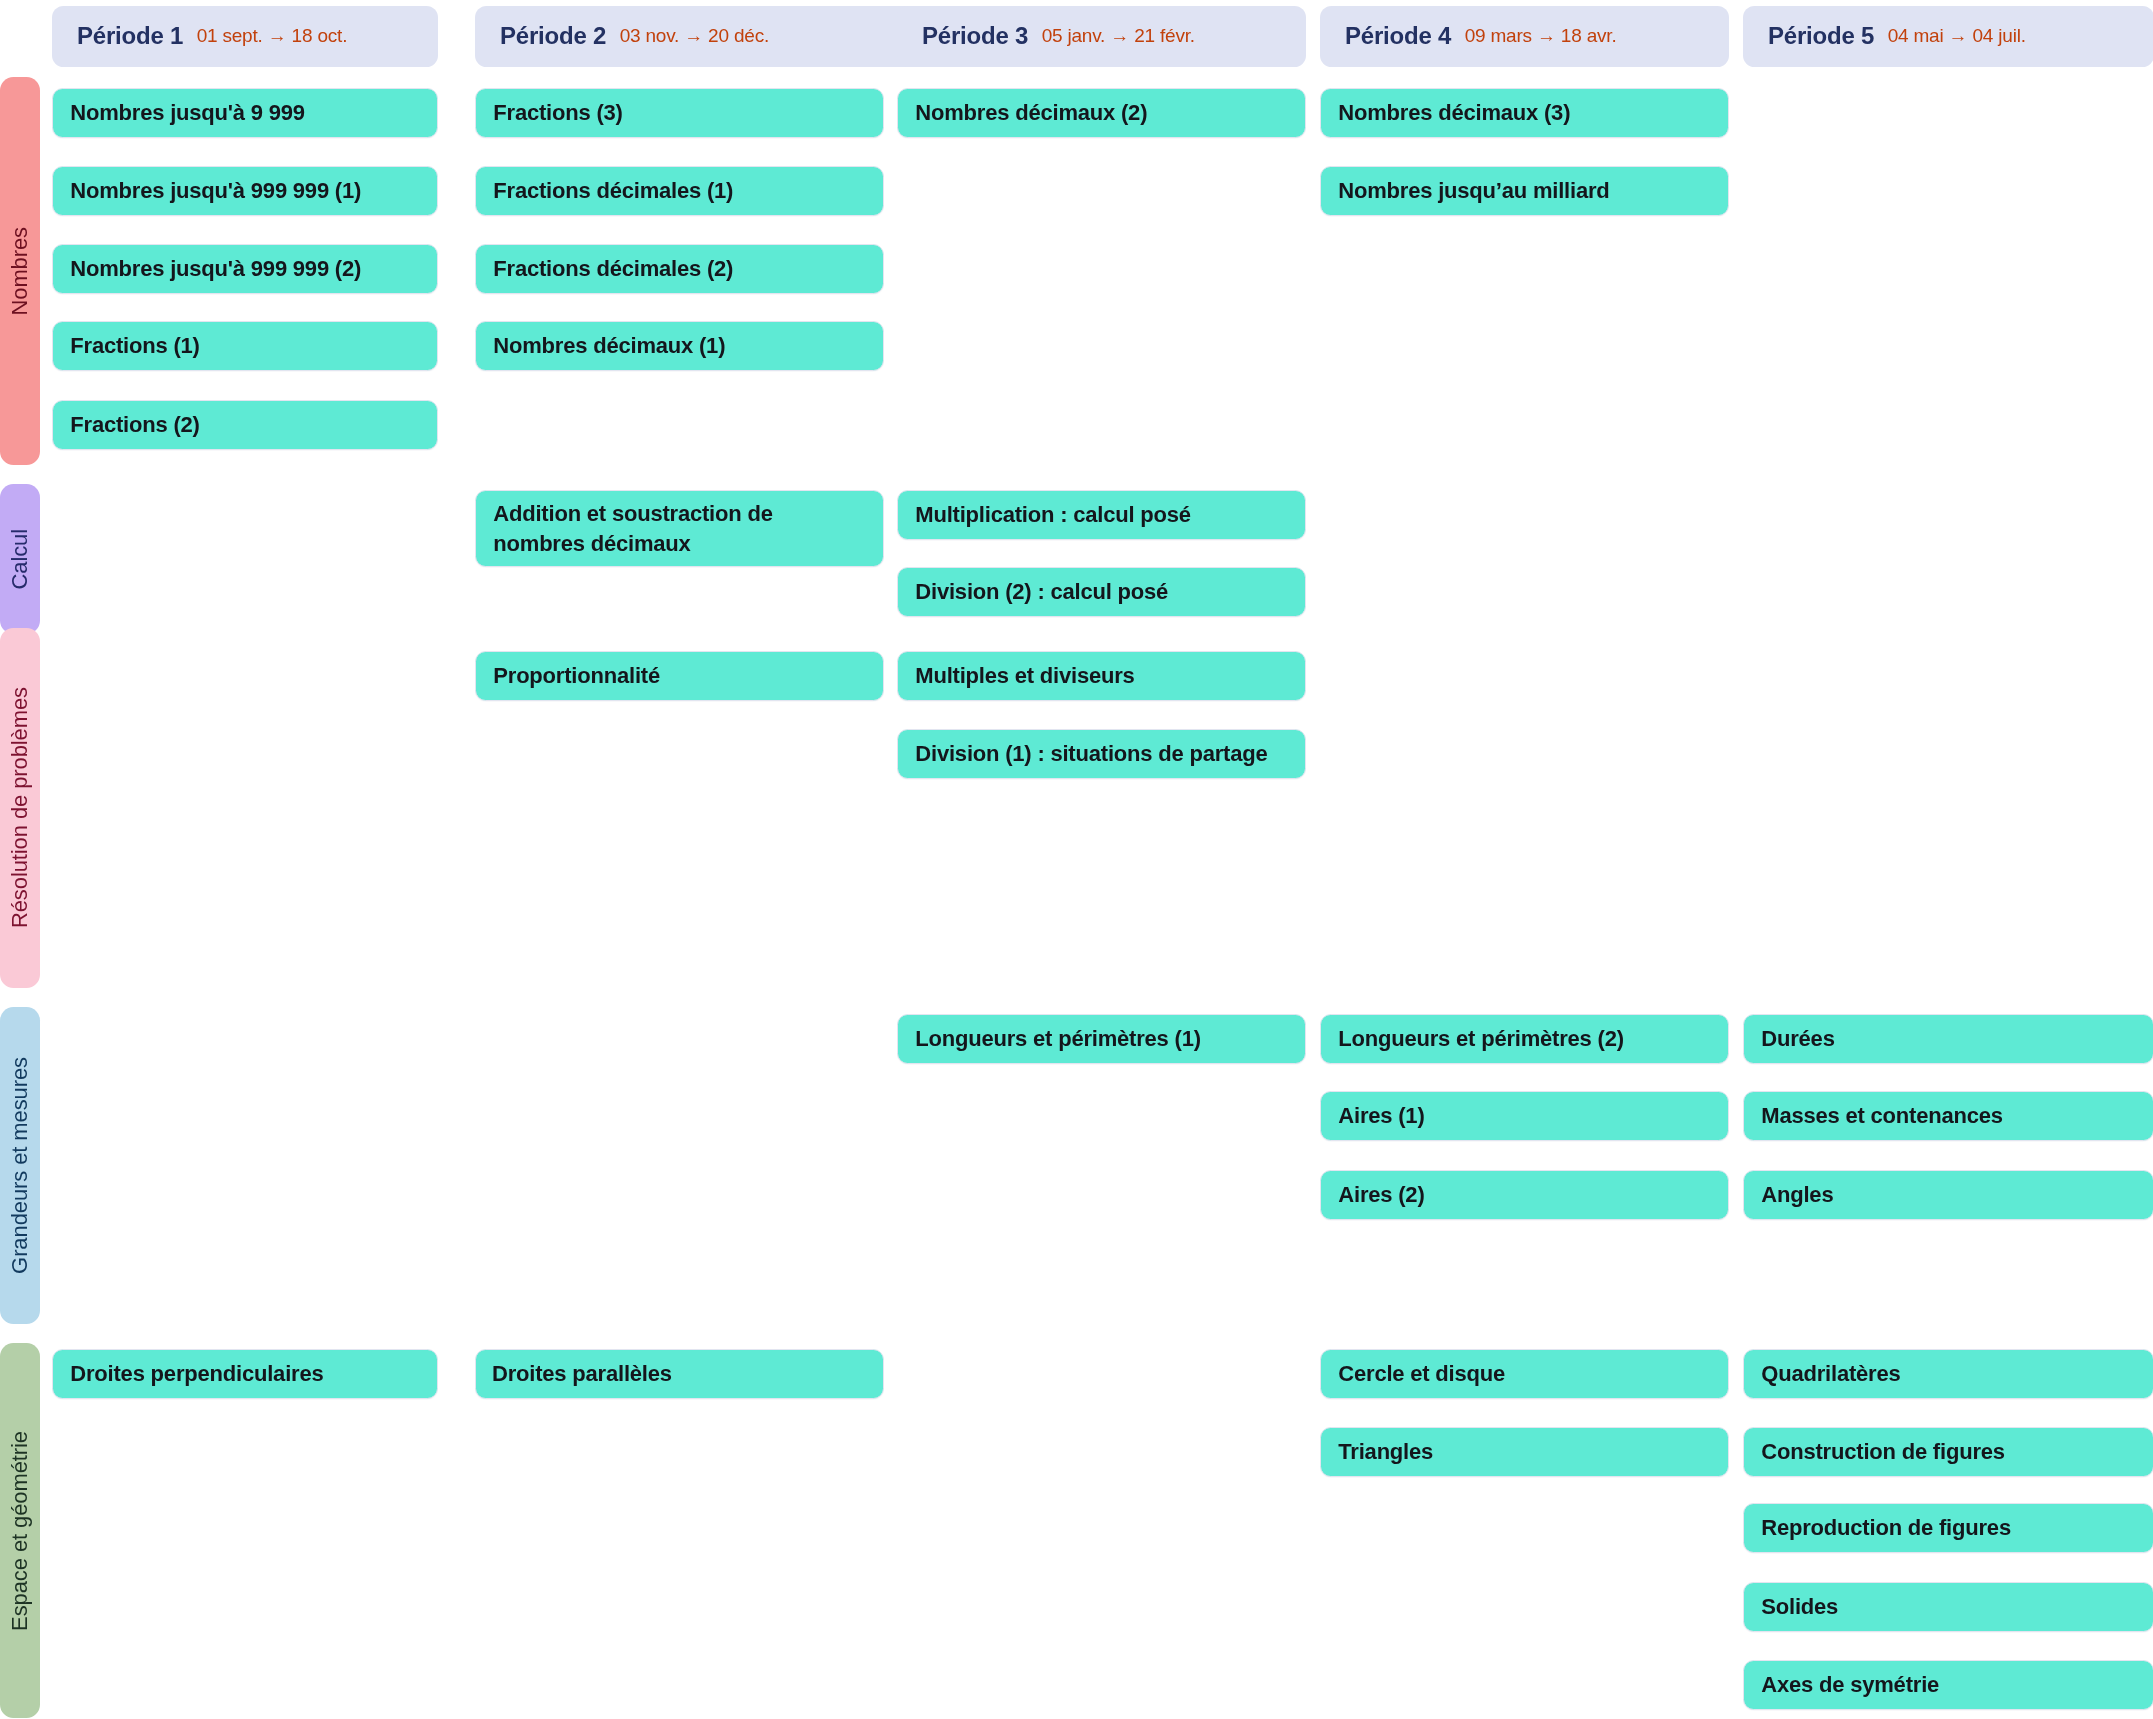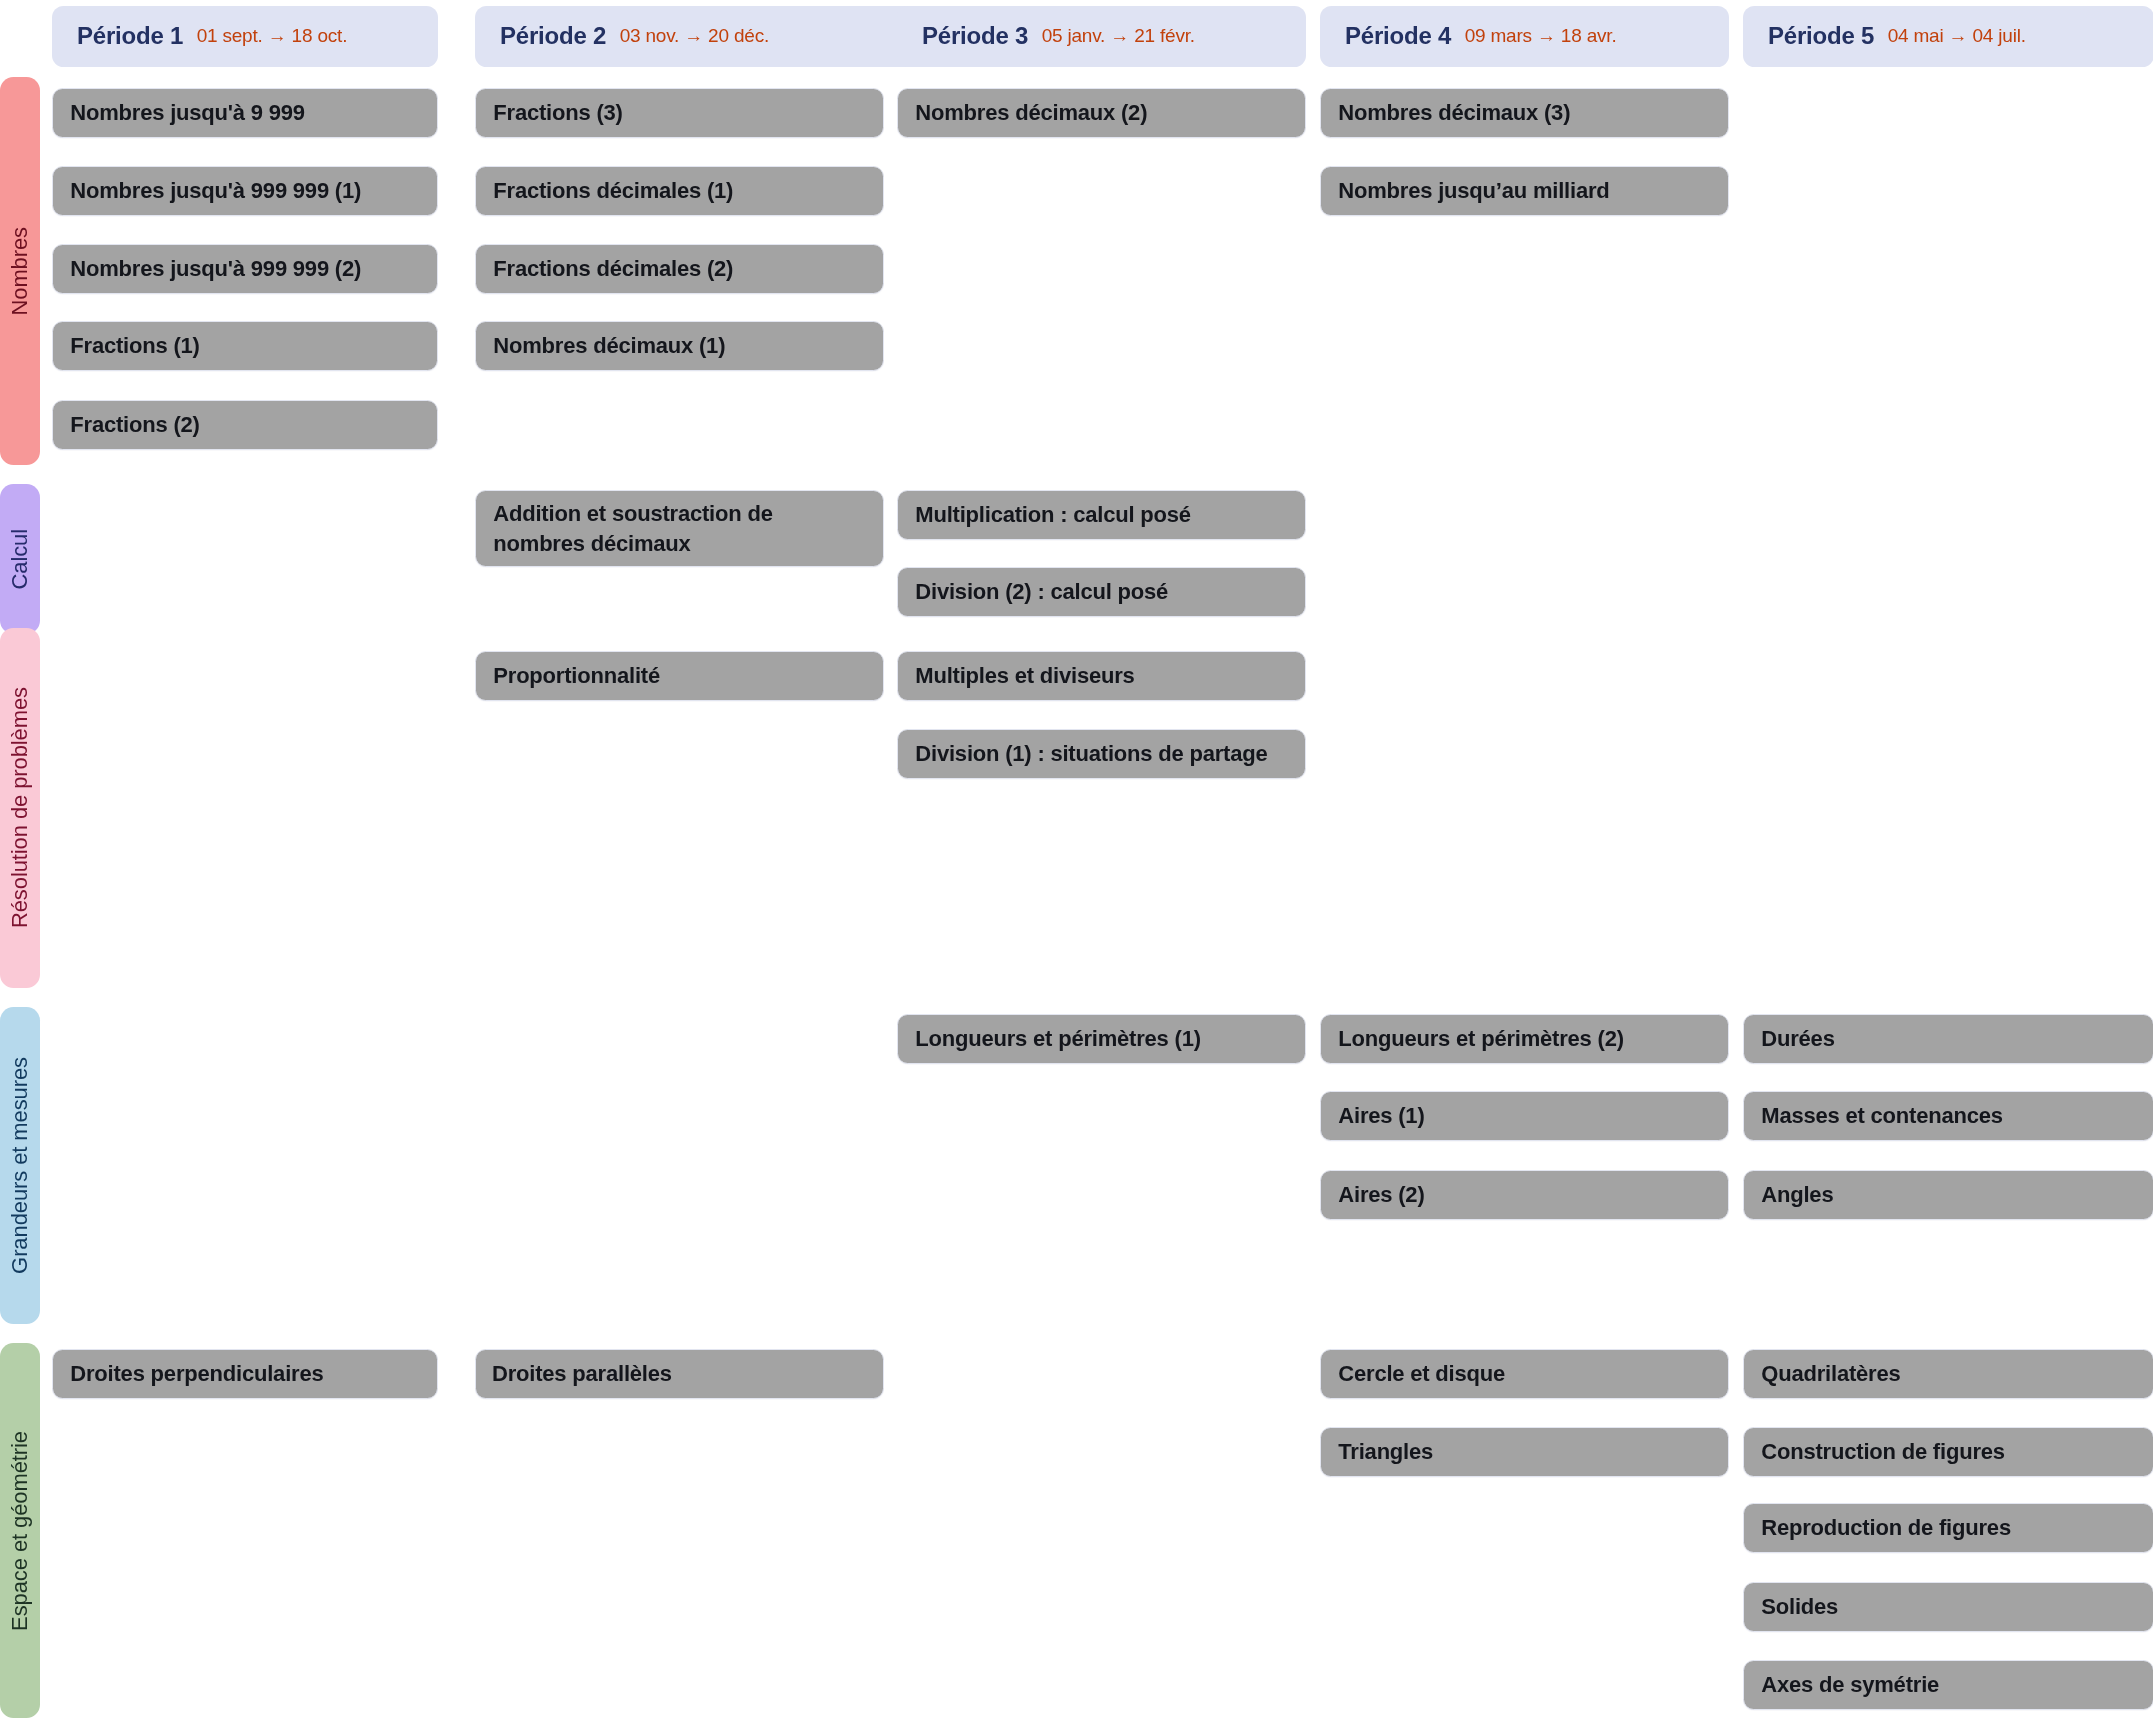--- a/index.html
+++ b/index.html
@@ -69,21 +69,21 @@
     transform: rotate(180deg);
     font-size: 22px;
     font-weight: 400;
     letter-spacing: -0.1px;
     white-space: nowrap;
   }
 
   
   .topic-card {
     position: absolute;
-    background: #a3a3a3;
+    background: #5eead4;
     border: 1.4px solid #e2e5f0;
     border-radius: 10.6px;
     display: flex;
     align-items: center;
     padding: 0 17.3px;
     box-shadow: 0 1px 1px rgba(30,40,80,0.03);
   }
   .topic-card .topic-label {
     font-size: 22px;
     font-weight: 700;

